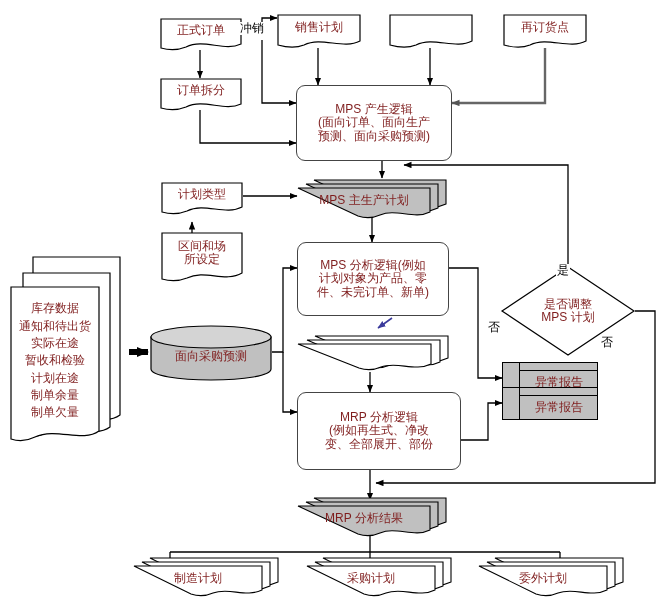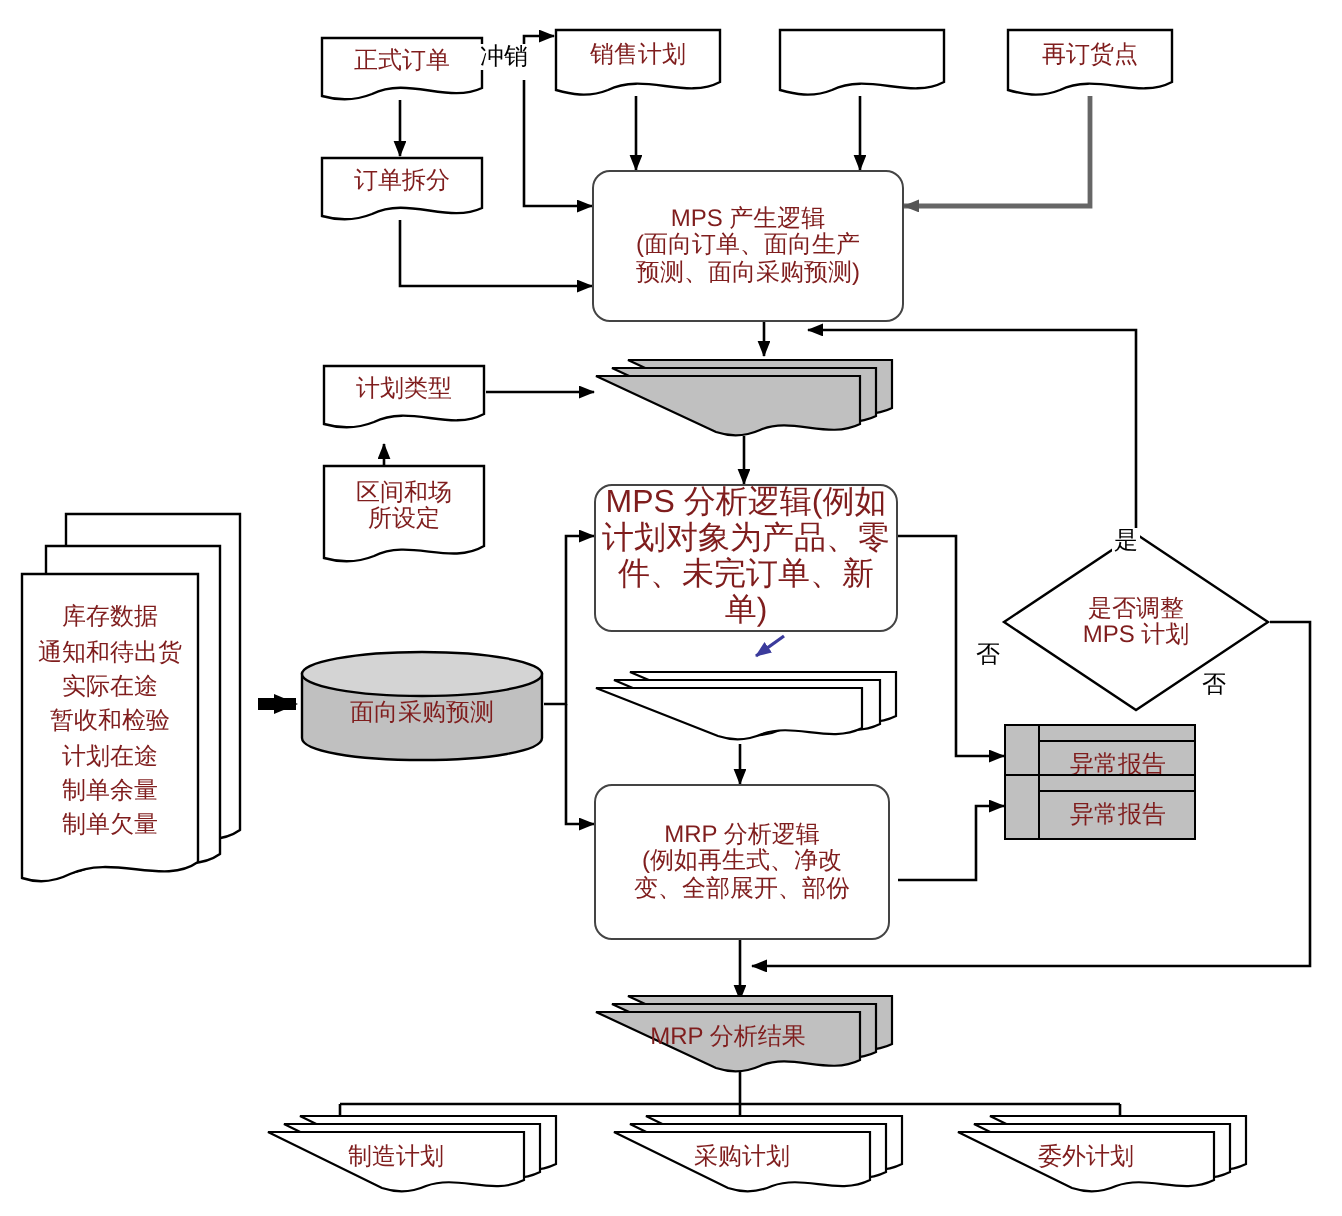--- a/index.html
+++ b/index.html
@@ -156,25 +156,26 @@
   <div class="lbl sm" style="left:0;top:0;width:82px;height:42px;">区间和场
 所设定</div>
 </div>
 
 <div class="doc-wrap node" style="left:297px;top:176px;">
   <svg width="150" height="44" viewBox="0 0 150 44">
     <path d="M17,4 H149 V28 C133,36 115,24 99,31 C90,35 83,34 77,32 Z" fill="#c0c0c0" stroke="#000" stroke-width="1.1"></path>
     <path d="M9,8 H141 V32 C125,40 107,28 91,35 C82,39 75,38 69,36 Z" fill="#c0c0c0" stroke="#000" stroke-width="1.1"></path>
     <path d="M1,12 H133 V36 C117,44 99,32 83,39 C74,43 67,42 61,40 Z" fill="#c0c0c0" stroke="#000" stroke-width="1.1"></path>
   </svg>
+  <div class="lbl sm" style="left:1px;top:12px;width:132px;height:25px;">MPS 主生产计划</div>
 </div>
 
 <div class="node" style="left:297px;top:242px;width:152px;height:74px;
      border:1.3px solid #444;border-radius:9px;background:#fff;">
-  <div class="lbl sm" style="left:0;top:0;width:100%;height:100%;padding:2px 3px;font-size:16px;">MPS 分析逻辑(例如
+  <div class="lbl sm" style="left:0;top:0;width:100%;height:100%;padding:2px 3px;font-size:12px;">MPS 分析逻辑(例如
 计划对象为产品、零
 件、未完订单、新单)</div>
 </div>
 
 <div class="doc-wrap node" style="left:8px;top:255px;">
   <svg width="124" height="190" viewBox="0 0 124 190">
     <path d="M25,2 H112 V160 C95,172 70,156 48,166 C38,171 31,170 25,168 Z" fill="#fff" stroke="#000" stroke-width="1.2"></path>
     <path d="M15,18 H102 V172 C85,184 60,168 38,178 C28,183 21,182 15,180 Z" fill="#fff" stroke="#000" stroke-width="1.2"></path>
     <path d="M3,32 H91 V176 C74,188 49,172 27,182 C17,187 9,186 3,184 Z" fill="#fff" stroke="#000" stroke-width="1.2"></path>
   </svg>
@@ -197,21 +198,21 @@
 </div>
 
 <div class="doc-wrap node" style="left:297px;top:334px;">
   <svg width="152" height="40" viewBox="0 0 152 40">
     <path d="M18,2 H151 V24 C135,32 117,21 101,27 C92,31 85,30 79,28 Z" fill="#fff" stroke="#000" stroke-width="1.1"></path>
     <path d="M10,6 H143 V28 C127,36 109,25 93,31 C84,35 77,34 71,32 Z" fill="#fff" stroke="#000" stroke-width="1.1"></path>
     <path d="M1,10 H134 V30 C118,38 100,27 84,33 C75,37 68,36 62,34 Z" fill="#fff" stroke="#000" stroke-width="1.1"></path>
   </svg>
 </div>
 
-<div class="node" style="left:297px;top:392px;width:148px;height:78px;
+<div class="node" style="left:297px;top:392px;width:164px;height:78px;
      border:1.3px solid #444;border-radius:9px;background:#fff;overflow:hidden;">
   <div class="lbl sm" style="left:0;top:0;width:100%;height:100%;padding:2px 3px;font-size:12px;">MRP 分析逻辑
 (例如再生式、净改
 变、全部展开、部份</div>
 </div>
 
 <div class="doc-wrap node" style="left:500px;top:265px;">
   <svg width="136" height="92" viewBox="0 0 136 92">
     <path d="M68,2 L134,46 L68,90 L2,46 Z" fill="#fff" stroke="#000" stroke-width="1.2"></path>
   </svg>

